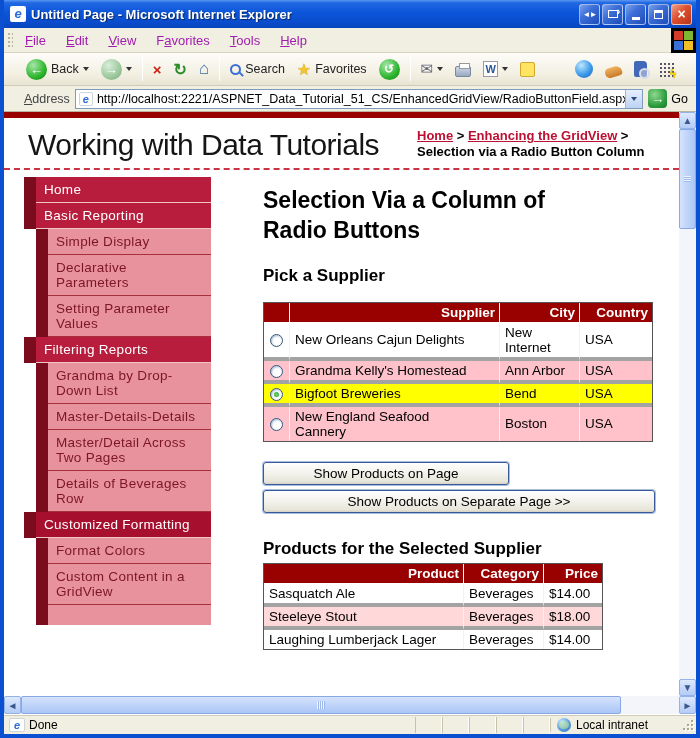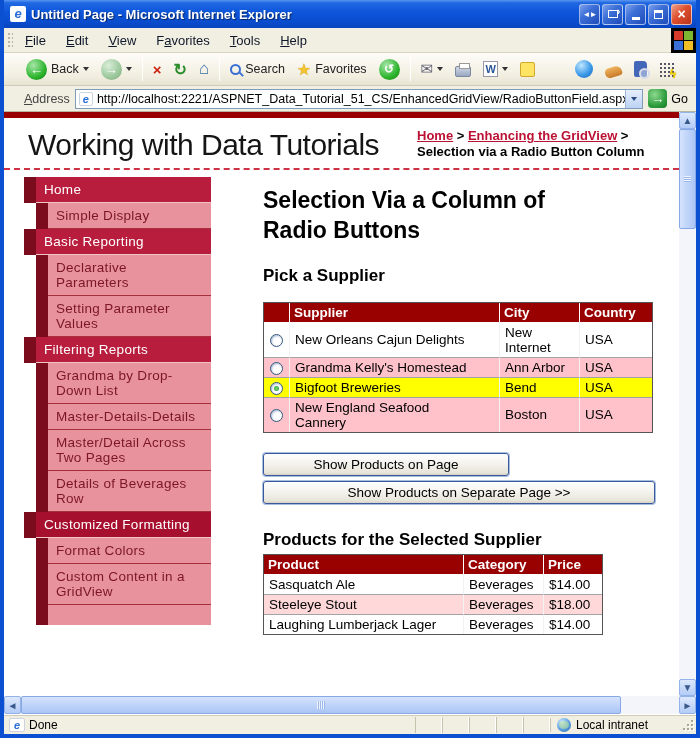--- a/index.html
+++ b/index.html
@@ -28,21 +28,21 @@
   .g-max { width:9px; height:9px; border:1px solid #fff; border-top:3px solid #fff; }
   .g-send { width:10px; height:8px; border:1px solid #fff; position:relative; }
   .g-send::after { content:"›"; position:absolute; right:-4px; top:-6px; font-size:11px; font-weight:bold; }
 
   
   .menubar { height:25px; flex:0 0 25px; display:flex; align-items:stretch;
     background:#f1efe2; border-bottom:1px solid #d8d4bf; }
   .grip { width:7px; margin:3px 2px; background-image:radial-gradient(#b8b4a2 1px, transparent 1.2px);
     background-size:4px 4px; background-position:1px 1px; }
   .menu-items { display:flex; align-items:center; flex:1; }
-  .menu-item { font-size:13px; color:#0f172a; padding:3px 10px; cursor:default; }
+  .menu-item { font-size:13px; color:#a21caf; padding:3px 10px; cursor:default; }
   .xp-logo { width:25px; height:25px; background:#000; display:grid; grid-template-columns:9px 9px;
     grid-template-rows:9px 9px; gap:1px; align-content:center; justify-content:center; }
   .xp-logo span:nth-child(1){background:#d53a2a;} .xp-logo span:nth-child(2){background:#7eb832;}
   .xp-logo span:nth-child(3){background:#3a6fd8;} .xp-logo span:nth-child(4){background:#f2c026;}
 
   
   .toolbar { height:33px; flex:0 0 33px; display:flex; align-items:center; gap:2px; padding:0 4px;
     background:linear-gradient(180deg,#fdfcf9,#f2efe1 70%,#e8e4d3); border-bottom:1px solid #cfcbb8; }
   .tbtn { display:flex; align-items:center; gap:4px; padding:2px 4px; border:1px solid transparent;
     border-radius:2px; font-size:12.5px; color:#222; cursor:pointer; white-space:nowrap; }
@@ -122,24 +122,24 @@
   .nav-stub .bar { flex:1; background:var(--nav-pink); }
 
   
   .main { flex:1; padding:6px 20px 0 52px; overflow:hidden; }
   .main h1 { font-size:23px; font-weight:bold; color:#000; margin:10px 0 20px; line-height:1.3; white-space:pre-line; }
   .main h2 { font-size:17px; font-weight:bold; color:#000; }
   .h-pick { margin-bottom:16px; }
   .h-products { margin-top:26px; margin-bottom:4px; }
 
   table.grid { border-collapse:separate; border-spacing:0; border:1px solid #555; font-size:13.5px; }
-  table.grid th { background:var(--header-red); color:#fff; font-weight:bold; text-align:left;
+  table.grid th { background:var(--header-red); color:#fff; font-weight:bold; text-align:right;
     padding:2px 4px; border-right:1px solid #fff; border-bottom:1px solid #fff; }
   table.grid th:last-child { border-right:none; }
-  table.grid td { padding:2px 5px; border-right:1px solid #f2f2f2; border-bottom:1px solid #a3a3a3;
+  table.grid td { padding:2px 5px; border-right:1px solid #f2f2f2; border-bottom:4px solid #a3a3a3;
     vertical-align:middle; color:#000; }
   table.grid td:last-child { border-right:none; }
   table.grid tr:last-child td { border-bottom:none; }
   tr.white td { background:#fff; }
   tr.pink td { background:var(--row-pink); }
   tr.selected td { background:var(--selected-yellow); }
   .products tr.pink td { background:var(--product-row-pink); }
   .col-radio { width:26px; text-align:center; }
   .col-supplier { width:210px; white-space:pre-line; }
   .col-city { width:80px; white-space:pre-line; }
@@ -330,27 +330,27 @@
       <div class="page-header">
         <div class="site-title">Working with Data Tutorials</div>
         <div class="breadcrumb"><span class="crumb-link">Home</span> &gt; <span class="crumb-link">Enhancing the GridView</span> &gt; <span class="crumb-current">Selection via a Radio Button Column</span></div>
       </div>
       <div class="page-body">
         <div class="sidebar">
             <div class="nav-item lvl1">
               <span class="rail"></span>
               <span class="bar">Home</span>
             </div>
+            <div class="nav-item lvl1">
+              <span class="rail"></span>
+              <span class="bar">Basic Reporting</span>
+            </div>
             <div class="nav-item lvl2">
               <span class="rail"></span>
               <span class="bar">Simple Display</span>
-            </div>
-            <div class="nav-item lvl1">
-              <span class="rail"></span>
-              <span class="bar">Basic Reporting</span>
             </div>
             <div class="nav-item lvl2">
               <span class="rail"></span>
               <span class="bar">Declarative Parameters</span>
             </div>
             <div class="nav-item lvl2">
               <span class="rail"></span>
               <span class="bar">Setting Parameter Values</span>
             </div>
             <div class="nav-item lvl1">

